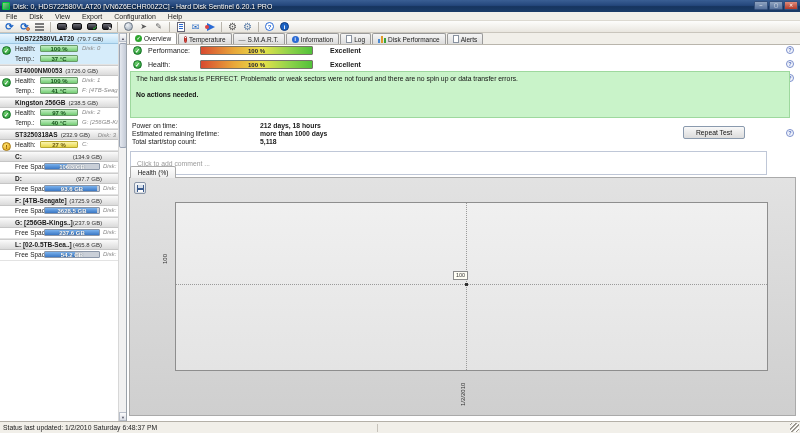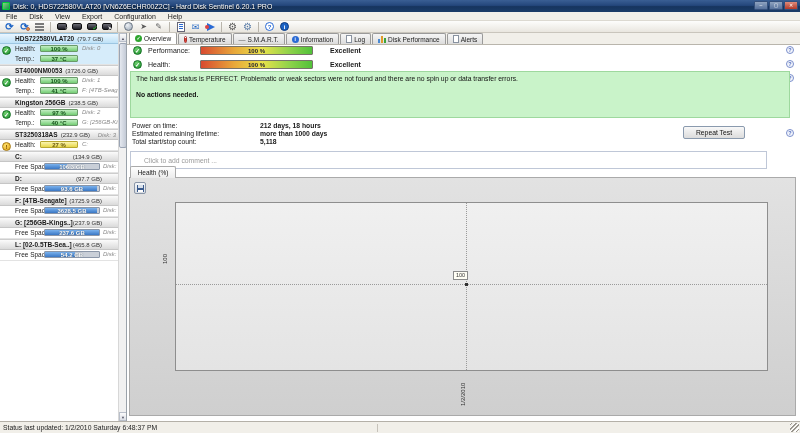--- a/index.html
+++ b/index.html
@@ -118,22 +118,22 @@
   .greenbox .l1 { font-size:6.8px; }
   .greenbox .l2 { font-size:6.8px; font-weight:bold; margin-top:9px; }
 
   .stats { position:absolute; left:5px; top:89px; width:400px; }
   .stat-row { position:relative; height:8px; }
   .stat-row .sl { position:absolute; left:0; font-size:6.8px; }
   .stat-row .sv { position:absolute; left:128px; font-size:6.8px; font-weight:bold; }
   .btn { position:absolute; left:556px; top:93px; width:62px; height:13px; border:1px solid #8a9aae; border-radius:2px;
     background:linear-gradient(180deg,#f8f8f8,#dcdcdc); font-size:6.8px; text-align:center; line-height:11px; color:#111; }
 
-  .comment { position:absolute; left:3px; top:118px; width:637px; height:18px; border:1px solid #bfc7d7;
-    font-family:"Liberation Sans",sans-serif; font-size:6.8px; padding-left:13px; color:#333; background:#fff; }
+  .comment { position:absolute; left:3px; top:118px; width:637px; height:24px; border:1px solid #bfc7d7;
+    font-family:"Liberation Sans",sans-serif; font-size:6.8px; padding-left:6px; color:#333; background:#fff; }
   .comment::placeholder { color:#9a9a9a; }
 
   .chart-tab { position:absolute; left:3px; top:133px; width:46px; height:12px; background:linear-gradient(180deg,#fefefe,#ececec);
     border:1px solid #aaa; border-bottom:none; border-radius:2px 2px 0 0; font-size:6.5px; text-align:center; line-height:12px; z-index:2; }
   .chart-panel { position:absolute; left:2px; top:144px; width:667px; height:239px; border:1px solid #aaa;
     background:linear-gradient(180deg,#e2e2e2,#cfcfcf); }
   .save-btn { position:absolute; left:4px; top:4px; width:12px; height:12px; border:1px solid #8a96a8; border-radius:2px;
     background:linear-gradient(180deg,#f4f6f8,#d8dde4); display:flex; align-items:center; justify-content:center; }
   .floppy { width:7px; height:7px; background:#3a5a8c; position:relative; }
   .floppy:before { content:""; position:absolute; left:1px; top:0; width:5px; height:3px; background:#d8e0ea; }

